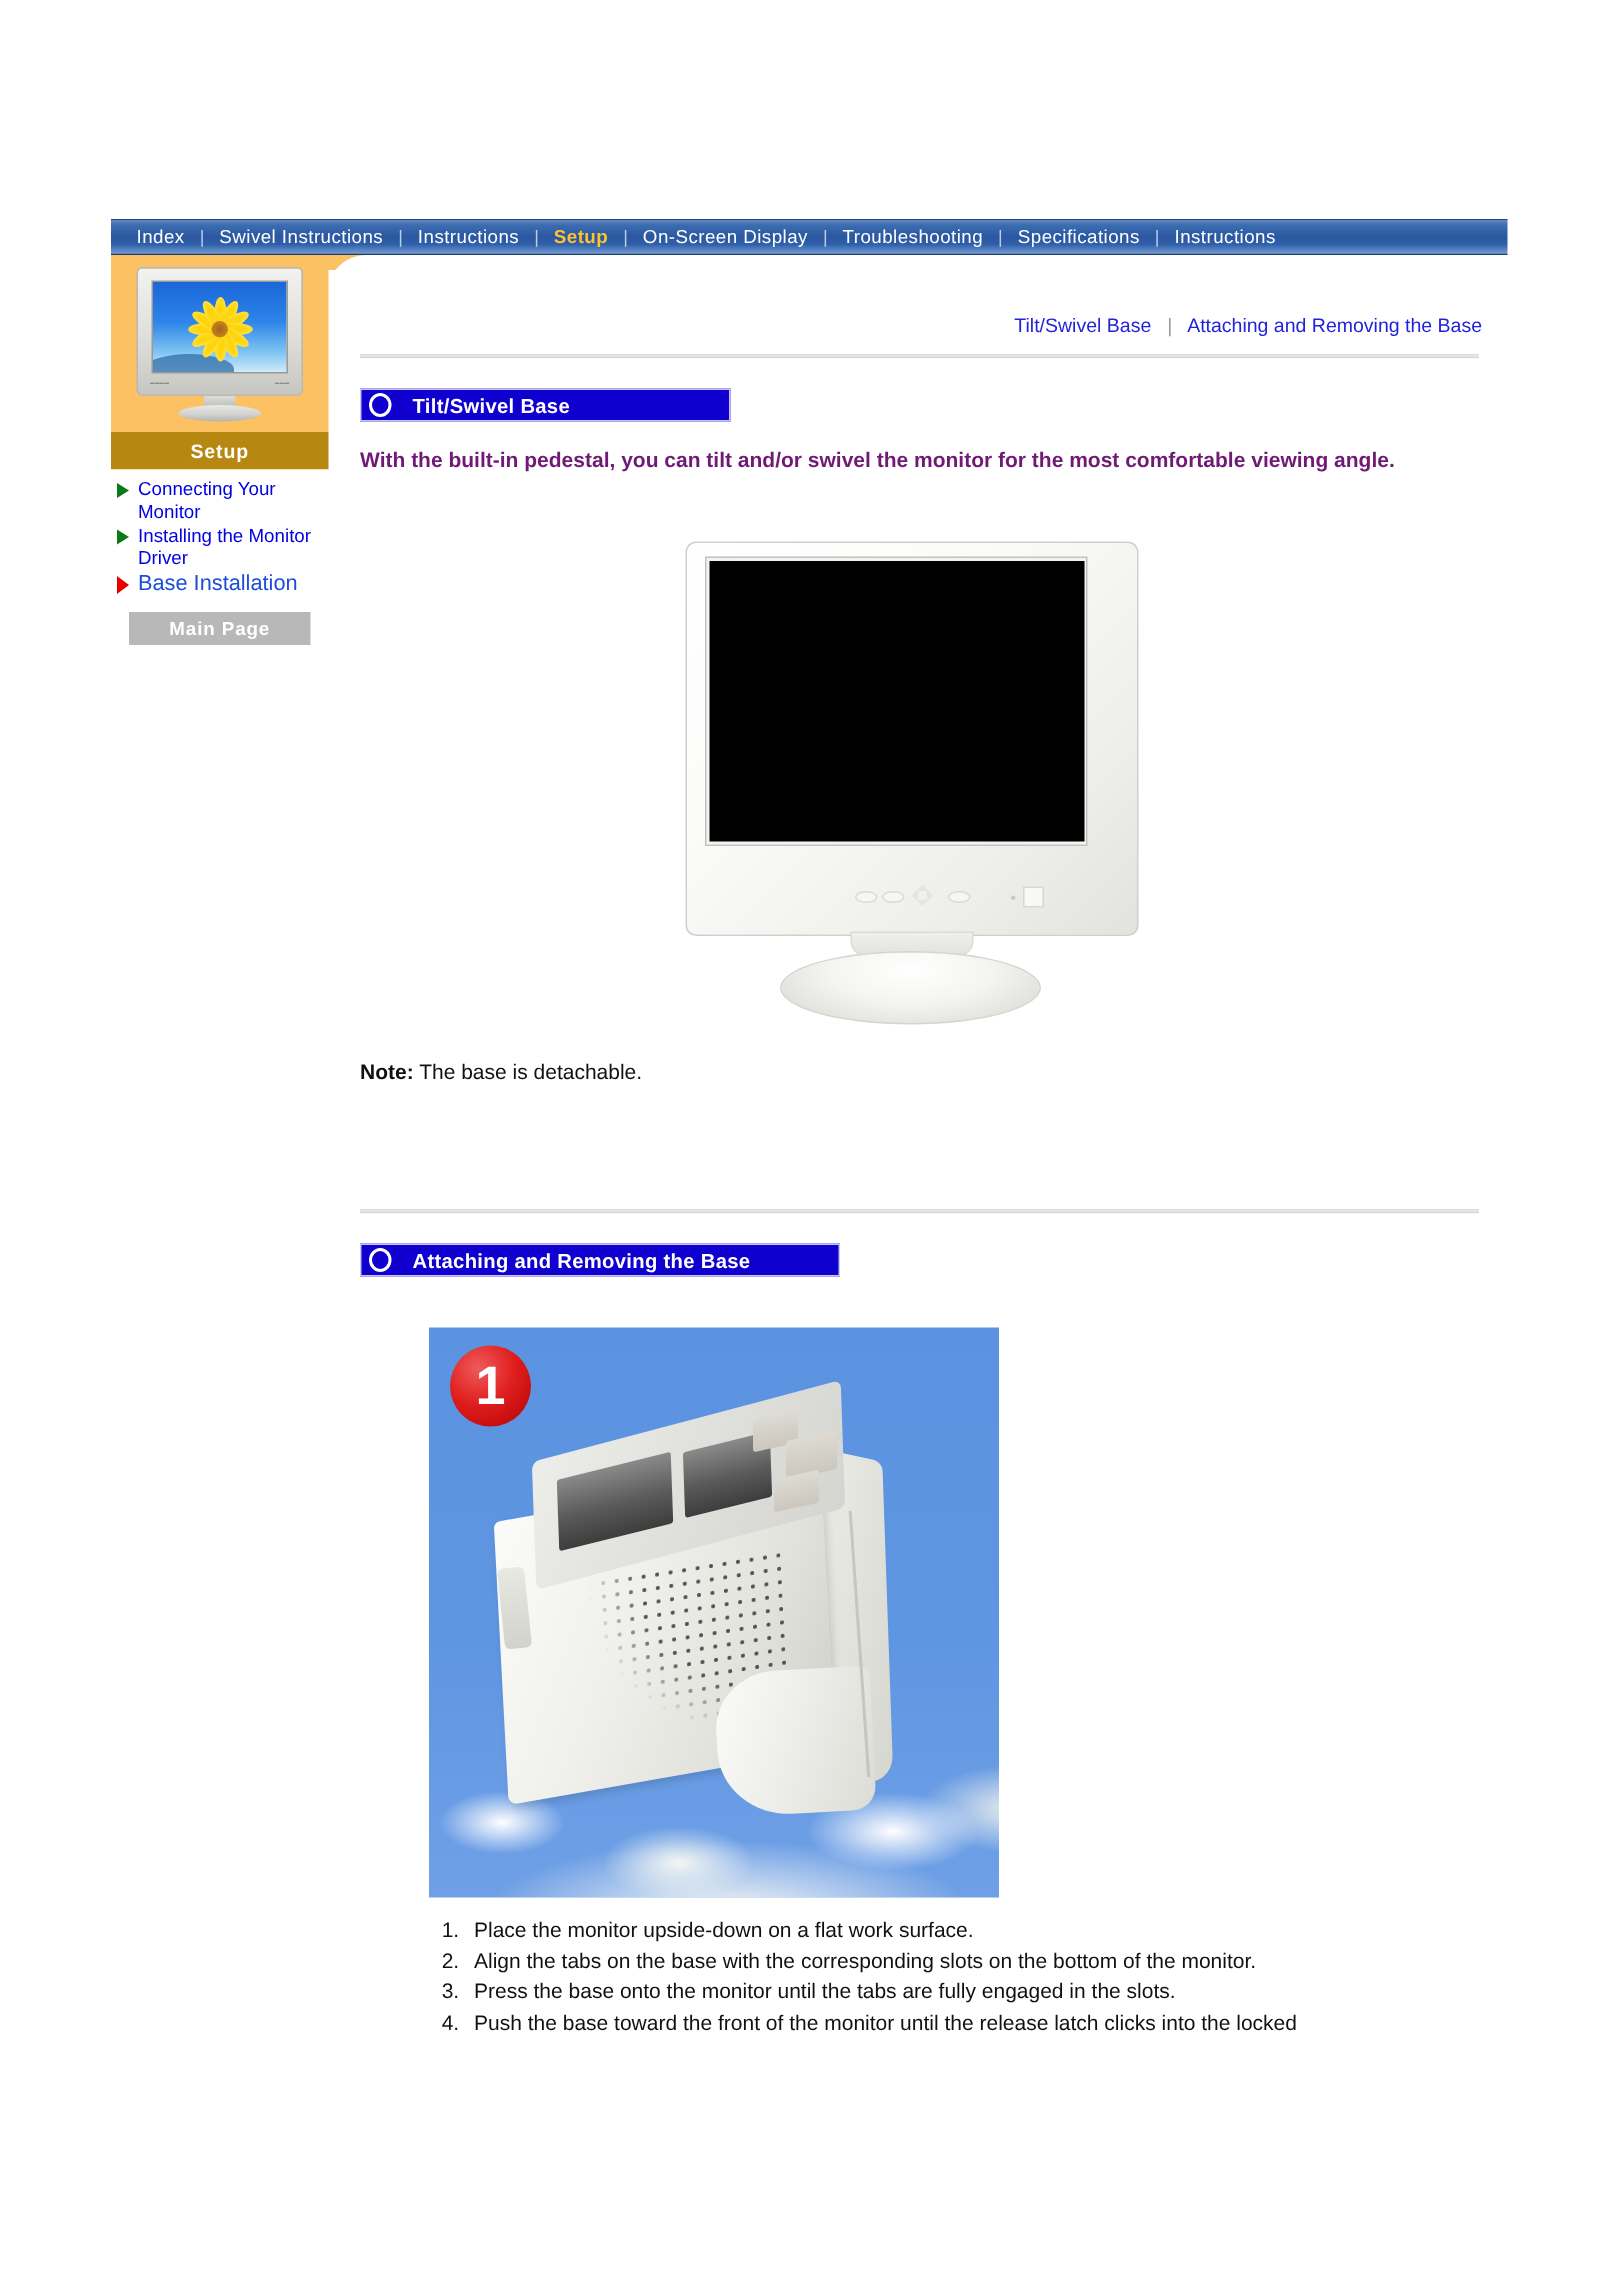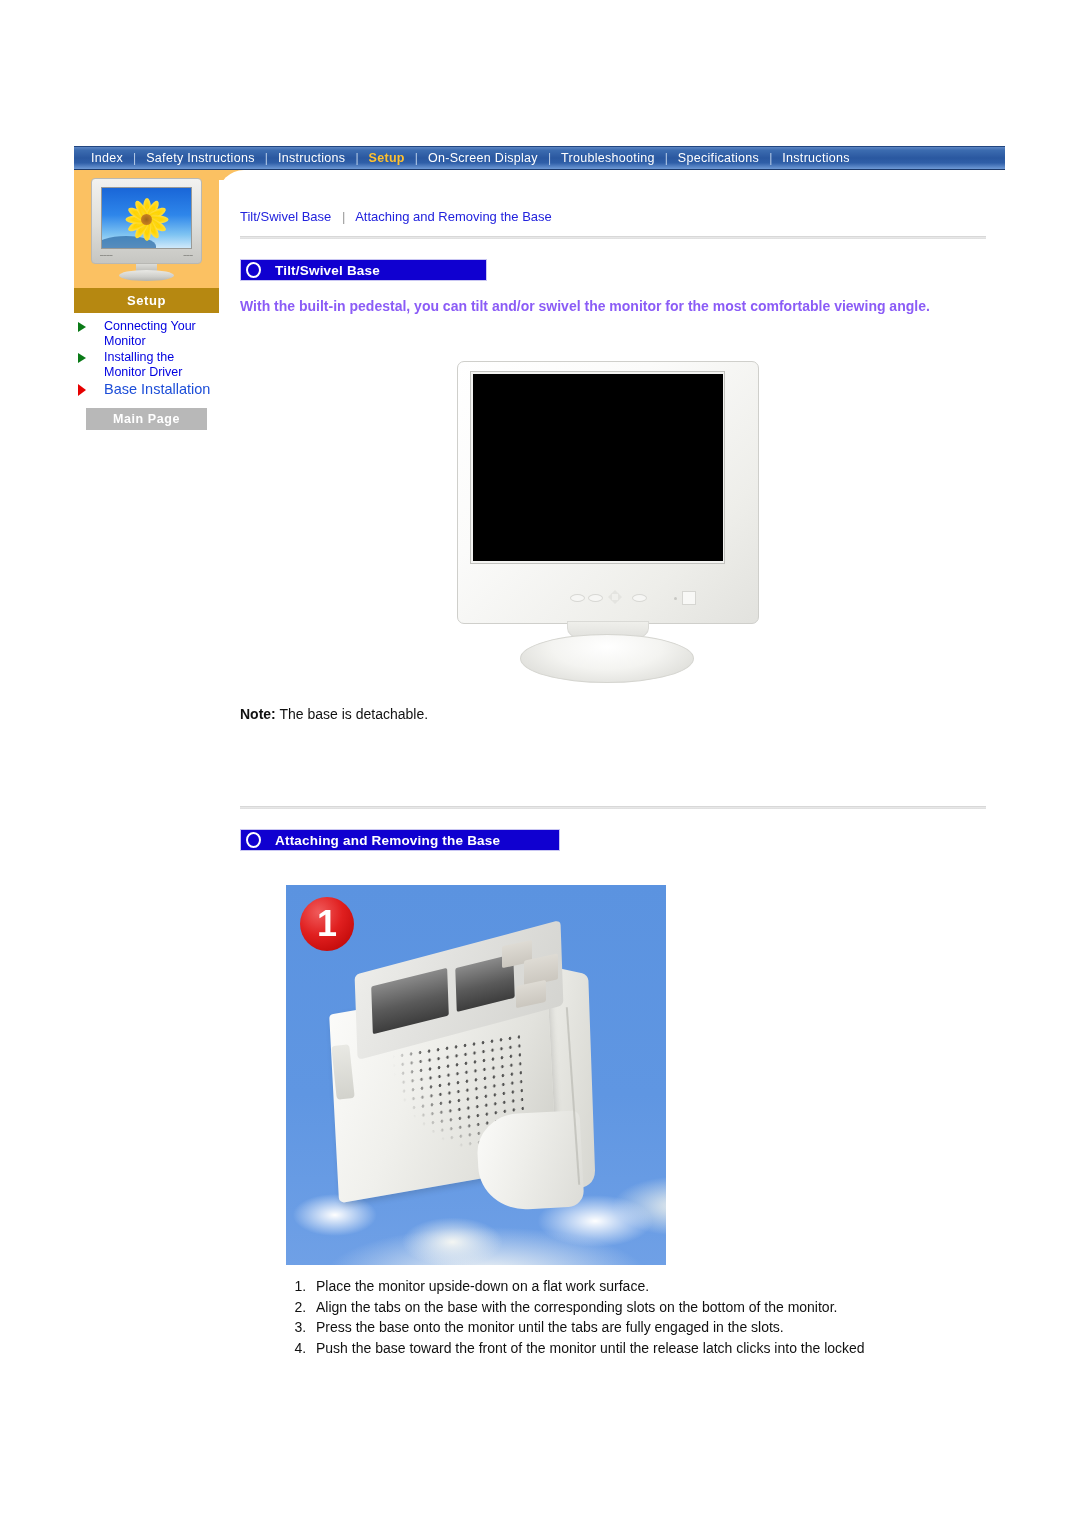--- a/index.html
+++ b/index.html
@@ -167,21 +167,20 @@
 
   #sidebar-links {
     padding: 5px 0 0 0;
     background: #ffffff;
   }
   .side-link {
     display: flex;
     align-items: flex-start;
     padding: 1px 0 1px 4px;
     line-height: 14.5px;
-    gap: 12px;
   }
   .side-arrow {
     width: 0; height: 0;
     border-left: 8px solid #0a7a17;
     border-top: 5.5px solid transparent;
     border-bottom: 5.5px solid transparent;
     margin: 3px 6px 0 0;
     flex: 0 0 auto;
   }
   .side-arrow.red { border-left-color: #e60000; border-top-width: 6.5px; border-bottom-width: 6.5px; }
@@ -213,21 +212,21 @@
 
   
   #content {
     position: absolute;
     left: 240px;
     top: 206px;
     width: 760px;
   }
 
   #breadcrumb {
-    text-align: left;
+    text-align: right;
     font-size: 13px;
     color: #2222dd;
     padding-right: 12px;
     height: 22px;
     line-height: 22px;
   }
   #breadcrumb .crumb { color: #2222dd; }
   #breadcrumb .crumb-sep {
     color: #9a9a9a;
     padding: 0 7px;
@@ -268,21 +267,21 @@
     font-weight: bold;
     letter-spacing: .2px;
     white-space: nowrap;
   }
   #sh-tilt { width: 247px; }
   #sh-attach { width: 320px; }
 
   .intro-text {
     font-size: 14px;
     font-weight: bold;
-    color: #8b5cf6;
+    color: #701a75;
     line-height: 19px;
     margin-top: 16px;
     width: 720px;
   }
 
   
   #monitor-figure {
     position: relative;
     width: 320px;
     height: 330px;
@@ -505,21 +504,21 @@
     line-height: 19.5px;
   }
   ol.steps li { padding-left: 6px; margin-bottom: 1px; margin-left: 32px; }
 </style>
 </head>
 <body>
 
 <div id="topnav">
   <span class="nav-item">Index</span>
   <span class="nav-sep">|</span>
-  <span class="nav-item">Safety Instructions</span>
+  <span class="nav-item">Swivel Instructions</span>
   <span class="nav-sep">|</span>
   <span class="nav-item">Instructions</span>
   <span class="nav-sep">|</span>
   <span class="nav-item active">Setup</span>
   <span class="nav-sep">|</span>
   <span class="nav-item">On-Screen Display</span>
   <span class="nav-sep">|</span>
   <span class="nav-item">Troubleshooting</span>
   <span class="nav-sep">|</span>
   <span class="nav-item">Specifications</span>

